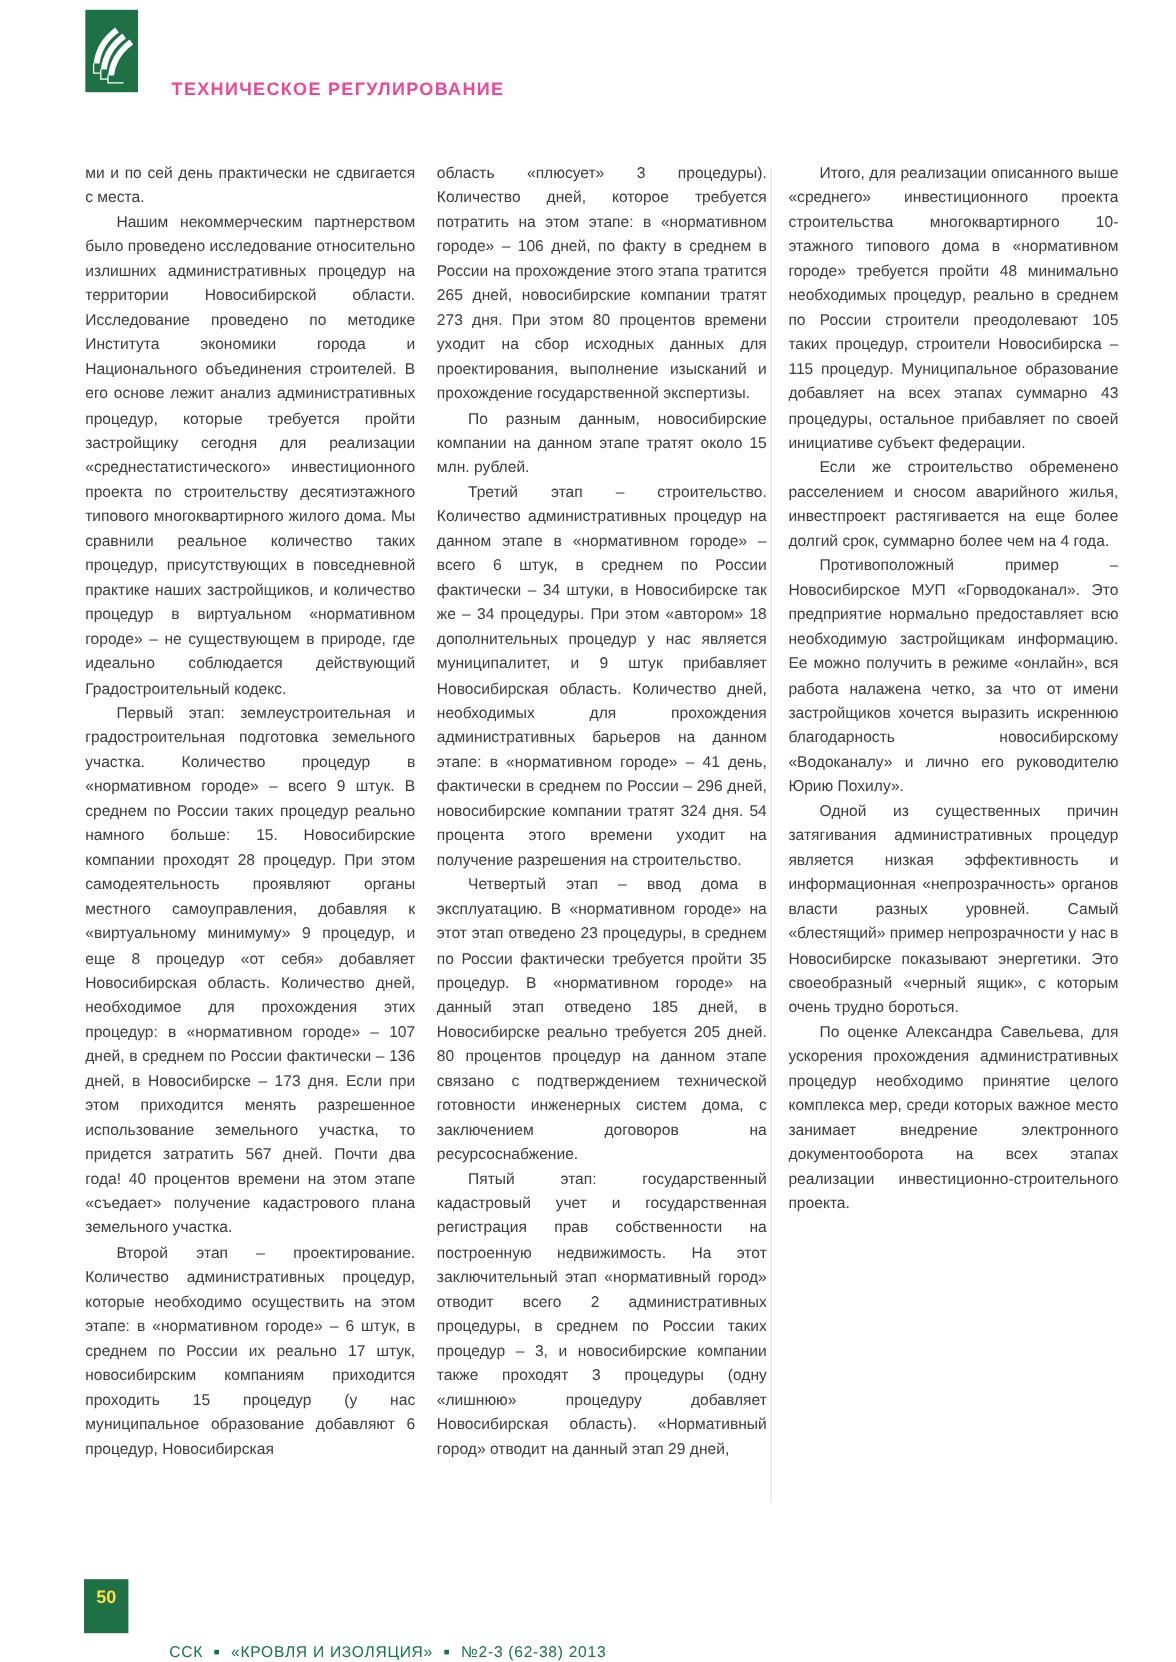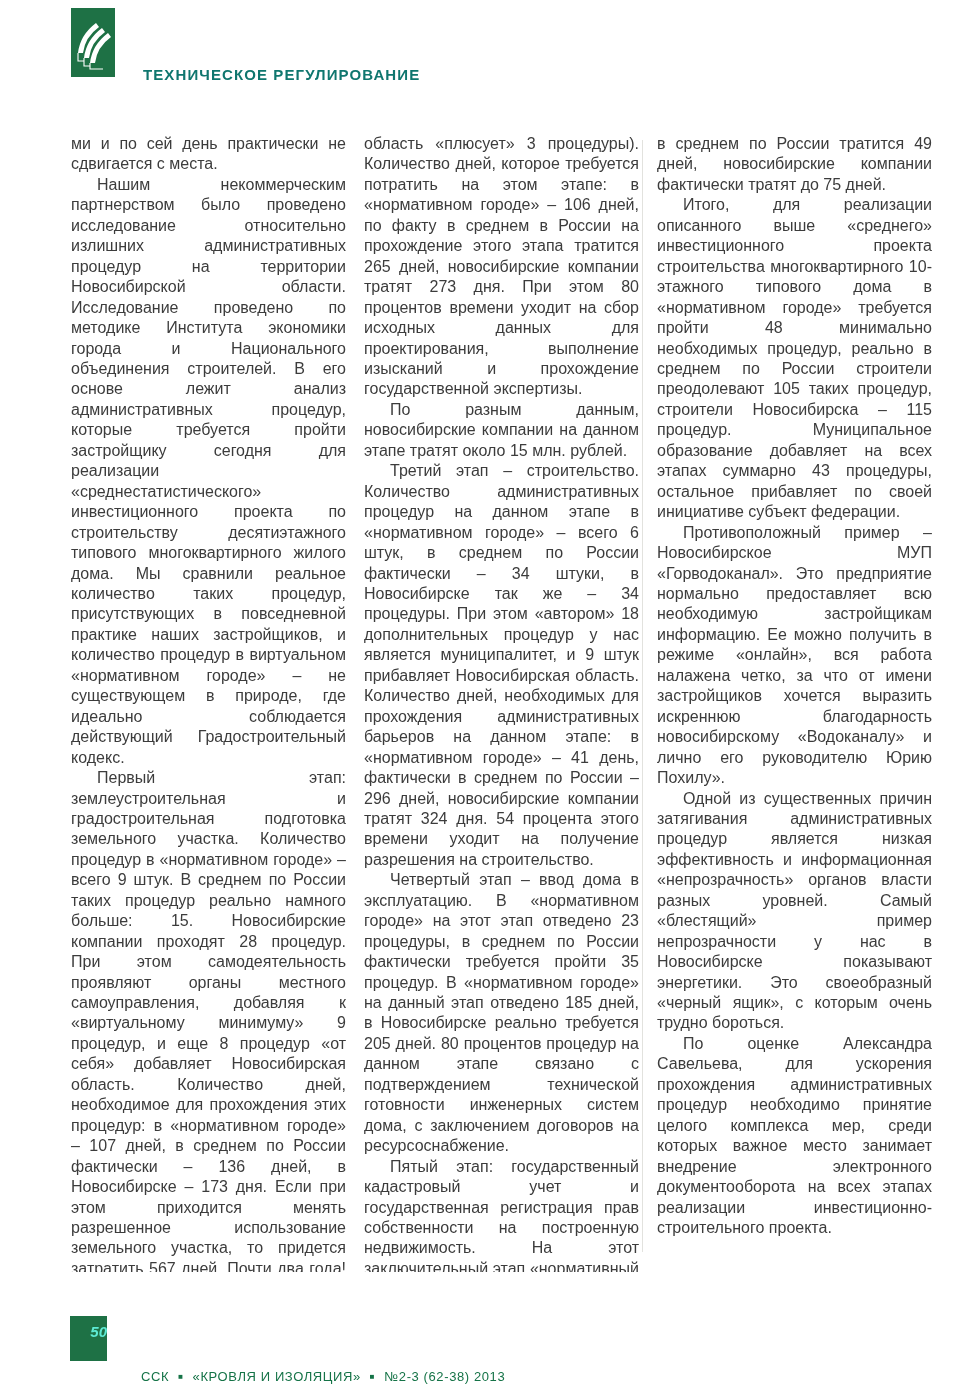--- a/index.html
+++ b/index.html
@@ -17,38 +17,38 @@
     top: 8px;
     width: 44px;
     height: 69px;
   }
   .section-title {
     position: absolute;
     left: 143px;
     top: 66px;
     font-size: 15px;
     font-weight: bold;
-    color: #0f766e;
+    color: #ec4899;
     letter-spacing: 1.1px;
     white-space: nowrap;
   }
   .columns {
     position: absolute;
     left: 71px;
     top: 134px;
     width: 861px;
     height: 1138px;
     display: flex;
     gap: 18px;
   }
   .col {
     width: 275px;
     height: 100%;
     overflow: hidden;
-    font-size: 16px;
+    font-size: 13px;
     line-height: 20.45px;
     color: #3c3c3c;
     text-align: justify;
     hyphens: auto;
     -webkit-hyphens: auto;
   }
   .col p { margin: 0; }
   .col p.ind { text-indent: 26px; }
   .divider {
     position: absolute;
@@ -58,27 +58,26 @@
     height: 1112px;
     background: #e2e2de;
   }
   .pagenum {
     position: absolute;
     left: 70px;
     top: 1316px;
     width: 37px;
     height: 45px;
     background: #1e7145;
-    color: #5eead4;
+    color: #fde047;
     font-weight: bold;
     font-size: 15px;
-    text-align: right;
+    text-align: center;
     box-sizing: border-box;
     padding-top: 7px;
-    font-style: italic;
   }
   .journal {
     position: absolute;
     left: 141px;
     top: 1327px;
     display: flex;
     align-items: center;
     gap: 9px;
     font-size: 13px;
     color: #157347;
@@ -121,22 +120,22 @@
 
     <div class="col">
       <p>область «плюсует» 3 процедуры). Количество дней, которое требуется потратить на этом этапе: в «нормативном городе» – 106 дней, по факту в среднем в России на прохождение этого этапа тратится 265 дней, новосибирские компании тратят 273 дня. При этом 80 процентов времени уходит на сбор исходных данных для проектирования, выполнение изысканий и прохождение государственной экспертизы.</p>
       <p class="ind">По разным данным, новосибирские компании на данном этапе тратят около 15 млн. рублей.</p>
       <p class="ind">Третий этап – строительство. Количество административных процедур на данном этапе в «нормативном городе» – всего 6 штук, в среднем по России фактически – 34 штуки, в Новосибирске так же – 34 процедуры. При этом «автором» 18 дополнительных процедур у нас является муниципалитет, и 9 штук прибавляет Новосибирская область. Количество дней, необходимых для прохождения административных барьеров на данном этапе: в «нормативном городе» – 41 день, фактически в среднем по России – 296 дней, новосибирские компании тратят 324 дня. 54 процента этого времени уходит на получение разрешения на строительство.</p>
       <p class="ind">Четвертый этап – ввод дома в эксплуатацию. В «нормативном городе» на этот этап отведено 23 процедуры, в среднем по России фактически требуется пройти 35 процедур. В «нормативном городе» на данный этап отведено 185 дней, в Новосибирске реально требуется 205 дней. 80 процентов процедур на данном этапе связано с подтверждением технической готовности инженерных систем дома, с заключением договоров на ресурсоснабжение.</p>
       <p class="ind">Пятый этап: государственный кадастровый учет и государственная регистрация прав собственности на построенную недвижимость. На этот заключительный этап «нормативный город» отводит всего 2 административных процедуры, в среднем по России таких процедур – 3, и новосибирские компании также проходят 3 процедуры (одну «лишнюю» процедуру добавляет Новосибирская область). «Нормативный город» отводит на данный этап 29 дней,</p>
     </div>
 
     <div class="col">
-      <p>в среднем по России тратится 49 дней, новосибирские компании фактически тратят до 75 дней.</p>
       <p class="ind">Итого, для реализации описанного выше «среднего» инвестиционного проекта строительства многоквартирного 10-этажного типового дома в «нормативном городе» требуется пройти 48 минимально необходимых процедур, реально в среднем по России строители преодолевают 105 таких процедур, строители Новосибирска – 115 процедур. Муниципальное образование добавляет на всех этапах суммарно 43 процедуры, остальное прибавляет по своей инициативе субъект федерации.</p>
+      <p class="ind">Если же строительство обременено расселением и сносом аварийного жилья, инвестпроект растягивается на еще более долгий срок, суммарно более чем на 4 года.</p>
       <p class="ind">Противоположный пример – Новосибирское МУП «Горводоканал». Это предприятие нормально предоставляет всю необходимую застройщикам информацию. Ее можно получить в режиме «онлайн», вся работа налажена четко, за что от имени застройщиков хочется выразить искреннюю благодарность новосибирскому «Водоканалу» и лично его руководителю Юрию Похилу».</p>
       <p class="ind">Одной из существенных причин затягивания административных процедур является низкая эффективность и информационная «непрозрачность» органов власти разных уровней. Самый «блестящий» пример непрозрачности у нас в Новосибирске показывают энергетики. Это своеобразный «черный ящик», с которым очень трудно бороться.</p>
       <p class="ind">По оценке Александра Савельева, для ускорения прохождения административных процедур необходимо принятие целого комплекса мер, среди которых важное место занимает внедрение электронного документооборота на всех этапах реализации инвестиционно-строительного проекта.</p>
     </div>
 
   </div>
 
   <div class="pagenum">50</div>
   <div class="journal">
     <span>ССК</span>

